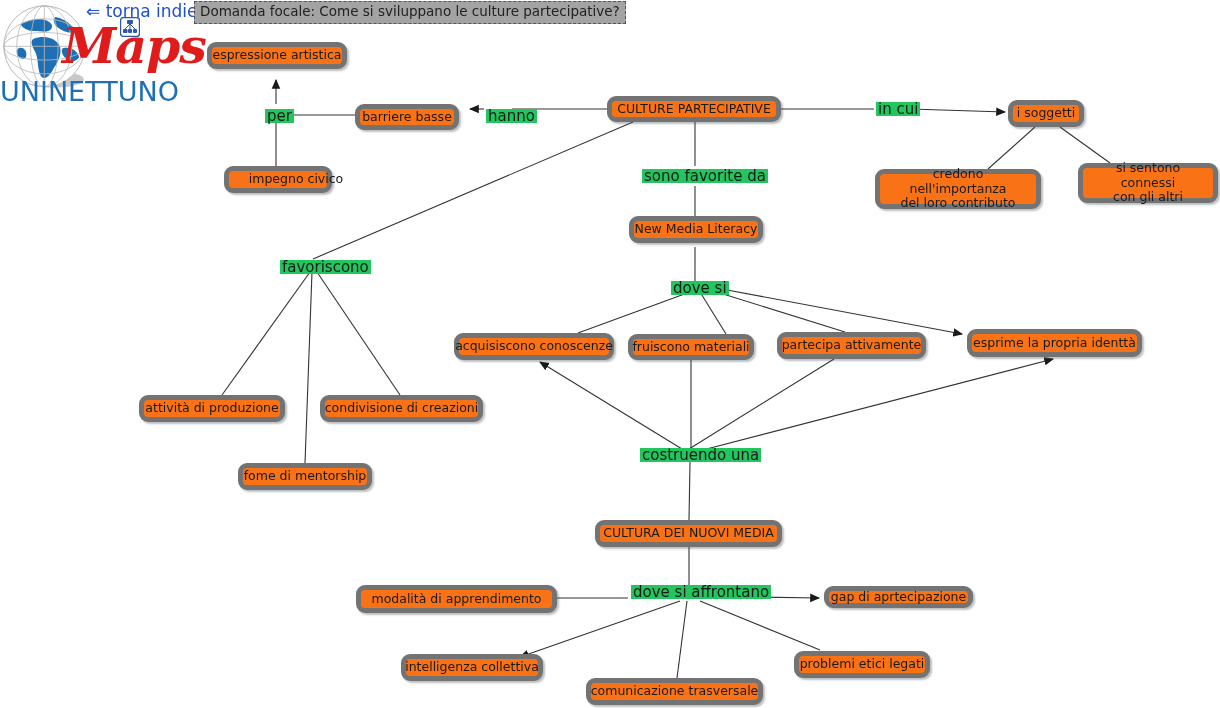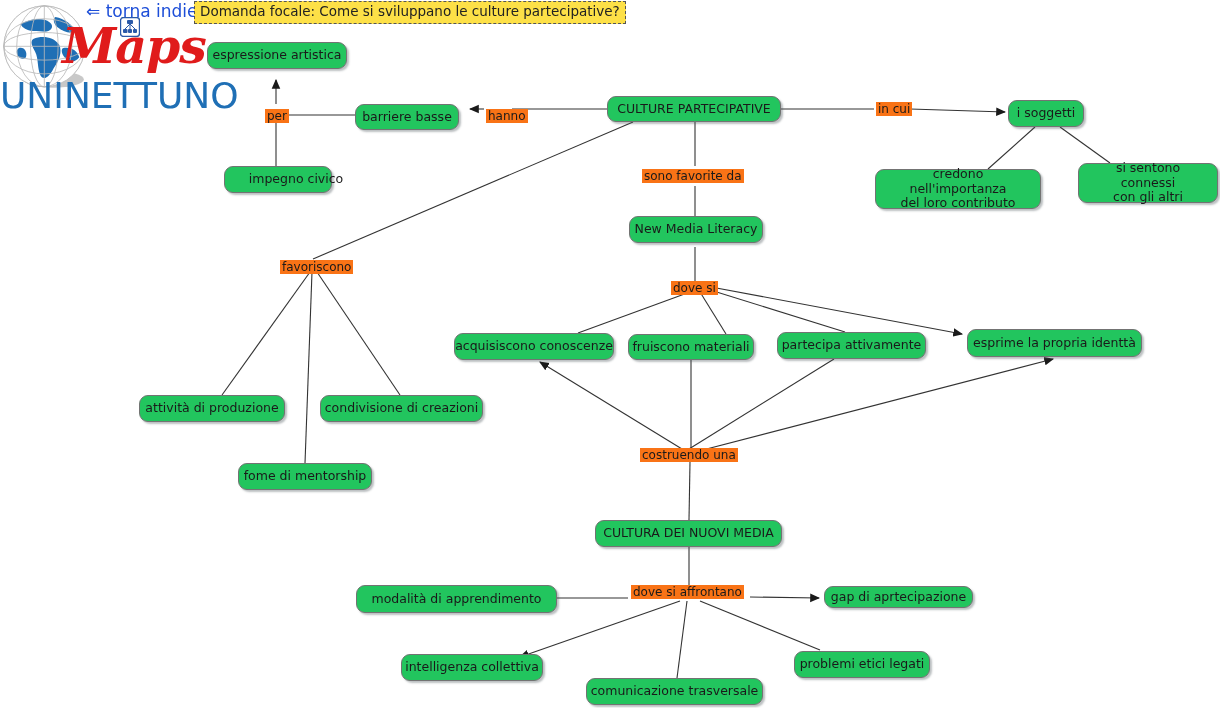--- a/index.html
+++ b/index.html
@@ -59,21 +59,21 @@
     color: #e01b1b;
     letter-spacing: -1px;
     line-height: 1;
     text-shadow: 0 0 0 transparent;
   }
   .uninettuno-word {
     position: absolute;
     left: 0px;
     top: 78px;
     font-family: "DejaVu Sans", "Liberation Sans", sans-serif;
-    font-size: 36px;
+    font-size: 27px;
     color: #1f6fb5;
     letter-spacing: 0px;
     line-height: 1;
   }
 
   .back-link {
     position: absolute;
     left: 86px;
     top: 1px;
     font-size: 17px;
@@ -90,21 +90,21 @@
     cursor: pointer;
   }
 
   
   .focal-question {
     position: absolute;
     left: 194px;
     top: 1px;
     padding: 2px 5px 3px 5px;
     border: 1px dashed #555;
-    background: #fde047;
+    background: #a3a3a3;
     font-size: 13.5px;
     color: #222;
     white-space: nowrap;
     line-height: 1.15;
   }
 
   
   .meta {
     position: absolute;
     left: 2px;
@@ -118,45 +118,45 @@
     font-weight: bold;
     display: block;
   }
   .meta .value { display: block; }
   .meta .gap { height: 13px; }
 
   
   .node {
     position: absolute;
     box-sizing: border-box;
-    background: #22c55e;
-    border: 1px solid #737373;
+    background: #f97316;
+    border: 5px solid #737373;
     border-radius: 9px;
     font-size: 12.5px;
     line-height: 14.5px;
     color: #1a1a1a;
     text-align: center;
     display: flex;
     align-items: center;
     justify-content: center;
     padding: 3px 9px;
     box-shadow: 2px 2px 2px rgba(80,90,95,0.38);
     white-space: nowrap;
     cursor: pointer;
     z-index: 5;
   }
   .node.wrap { white-space: normal; }
 
   
   .link-label {
     position: absolute;
-    font-size: 12px;
+    font-size: 15px;
     line-height: 14px;
     color: #1a1a1a;
-    background: #f97316;
+    background: #22c55e;
     padding: 0 2px;
     white-space: nowrap;
     z-index: 6;
     cursor: default;
   }
 </style>
 </head>
 <body>
 
 <div id="canvas">

